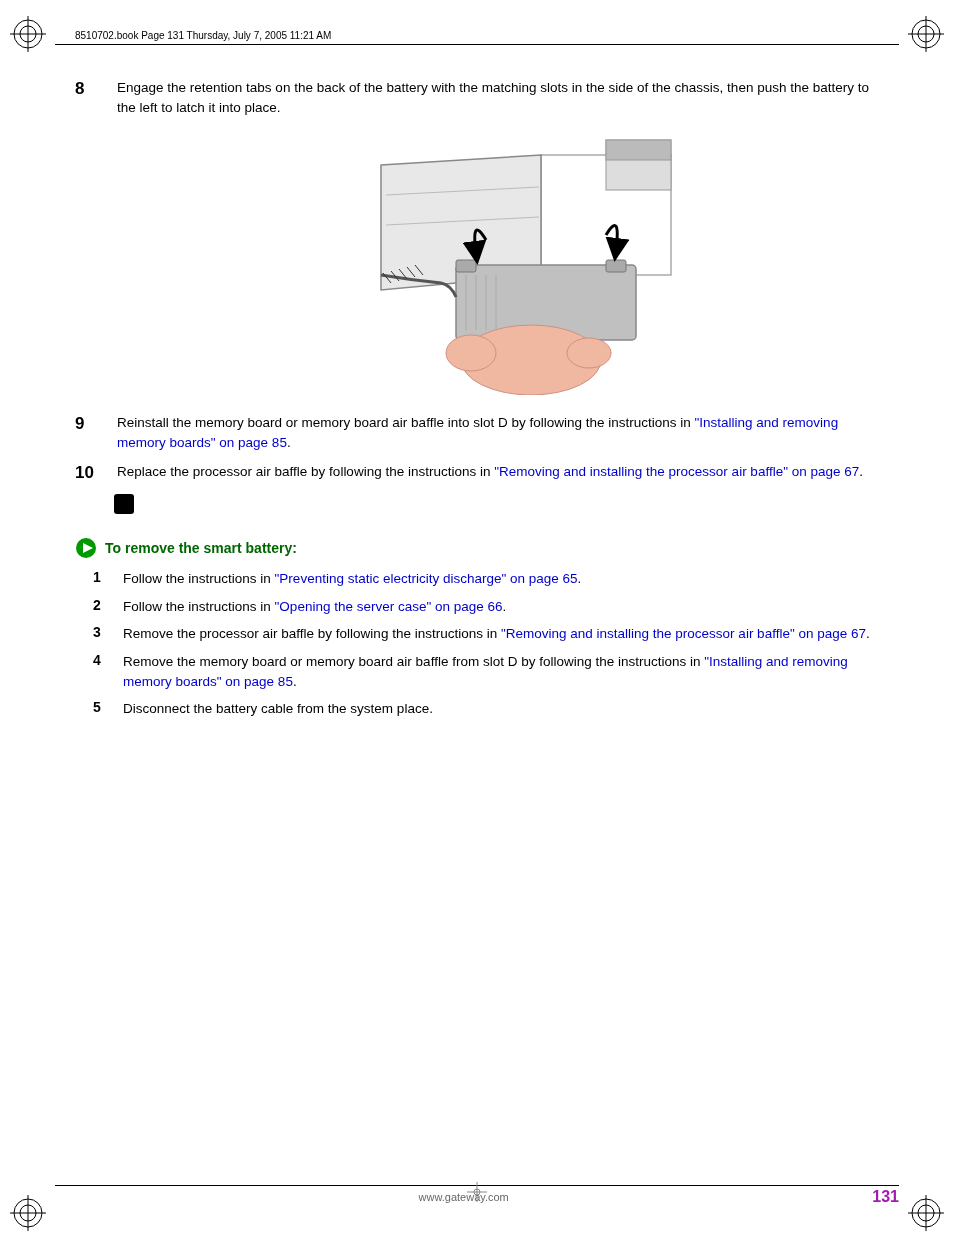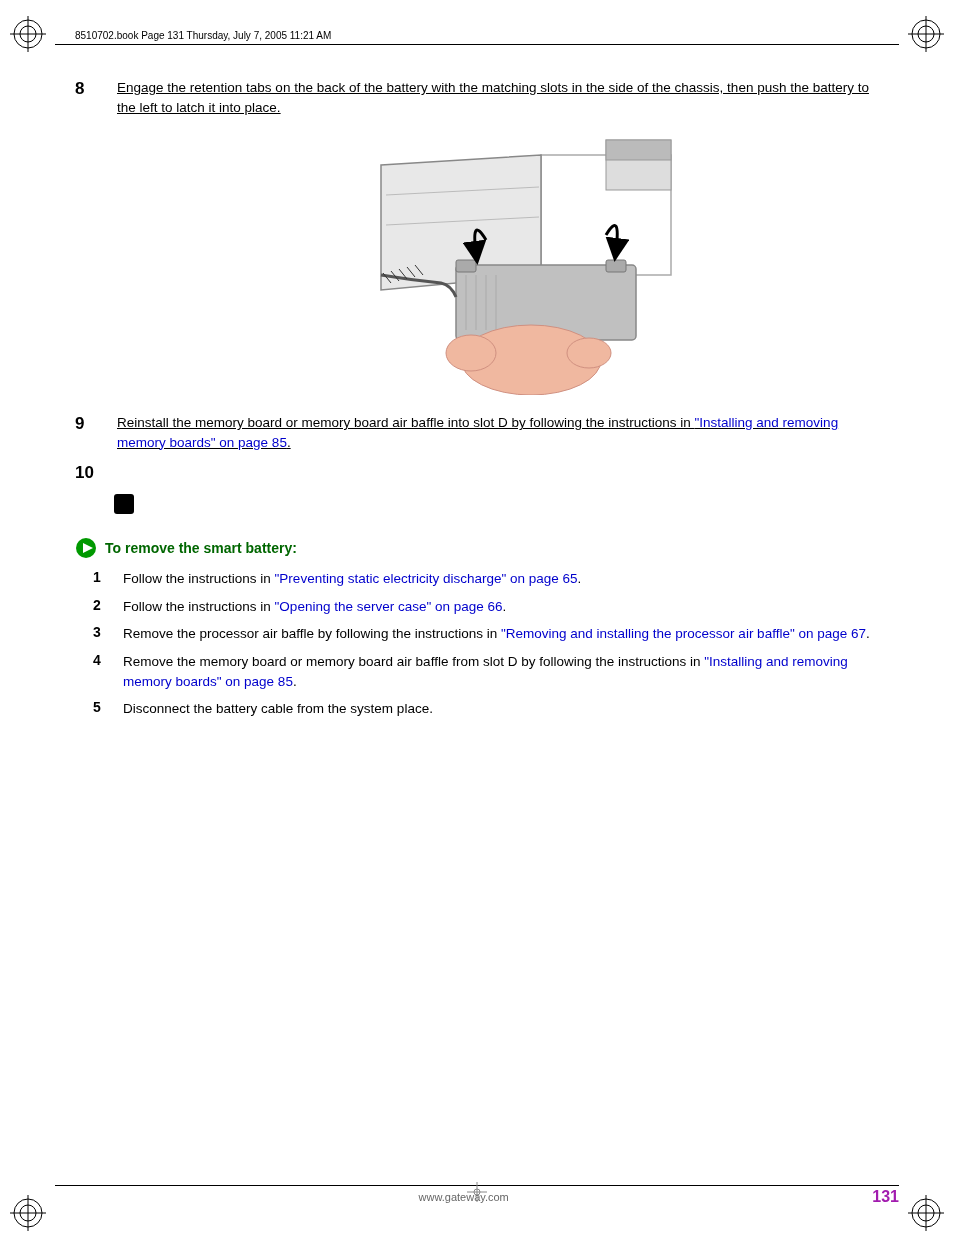--- a/index.html
+++ b/index.html
@@ -84,21 +84,20 @@
       font-family: Arial, sans-serif;
       min-width: 42px;
       padding-top: 1px;
     }
 
     .step-content {
       flex: 1;
       font-size: 13.5px;
       font-family: Arial, sans-serif;
       line-height: 1.45;
-      text-decoration: underline;
     }
 
     .step-content a, .link {
       color: #0000cc;
       text-decoration: none;
     }
 
     
     .illustration {
       text-align: center;
@@ -284,20 +283,23 @@
 
     <div class="step">
       <span class="step-num-large">9</span>
       <span class="step-content">
         Reinstall the memory board or memory board air baffle into slot D by following the instructions in <a class="link">"Installing and removing memory boards" on page 85</a>.
       </span>
     </div>
 
     <div class="step">
       <span class="step-num-large">10</span>
+      <span class="step-content">
+        Replace the processor air baffle by following the instructions in <a class="link">"Removing and installing the processor air baffle" on page 67</a>.
+      </span>
     </div>
 
 
     <div style="margin-left:38px; margin-top:4px; margin-bottom:12px;">
       <svg width="22" height="22" viewBox="0 0 22 22">
         <rect x="1" y="1" width="20" height="20" rx="3" fill="#000"></rect>
       </svg>
     </div>
 
     <div class="section-heading">

